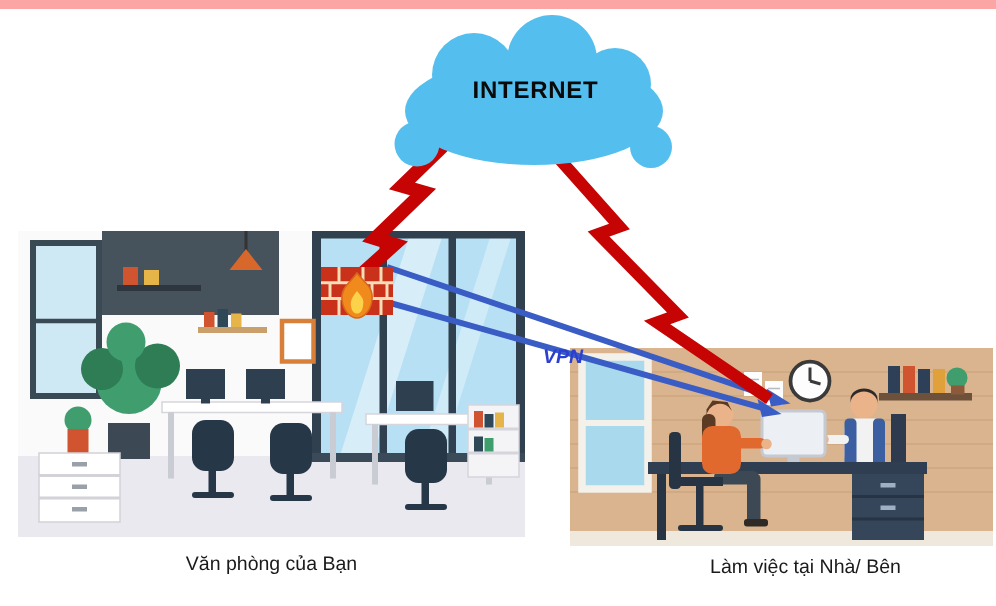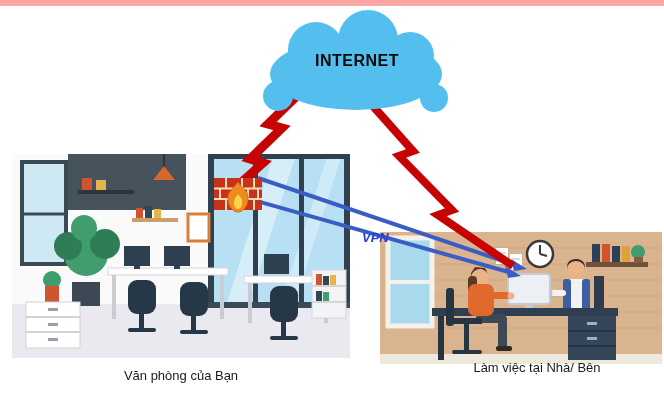--- a/index.html
+++ b/index.html
@@ -19,21 +19,21 @@
   }
   .vpn-label {
     position:absolute; left:362px; top:188px;
     font-size:13px; font-weight:bold; font-style:italic; color:#2b3fd0;margin-top:36px;
   }
   .caption {
     position:absolute; font-size:13px; color:#1a1a1a;
     text-align:center; line-height:1.5;
   }
   .caption-office { left:61px; top:360px; width:240px; }
-  .caption-remote { left:437px; top:352px; width:200px; }
+  .caption-remote { left:437px; top:362px; width:200px; }
 </style>
 </head>
 <body>
 
 <div class="canvas">
 
   <svg class="layer" style="left:12px; top:148px;" width="338" height="204" viewBox="0 0 338 204">
     <rect width="338" height="204" fill="#fafafa"></rect>
     <rect y="150" width="338" height="54" fill="#e9e9ef"></rect>
     <g>

